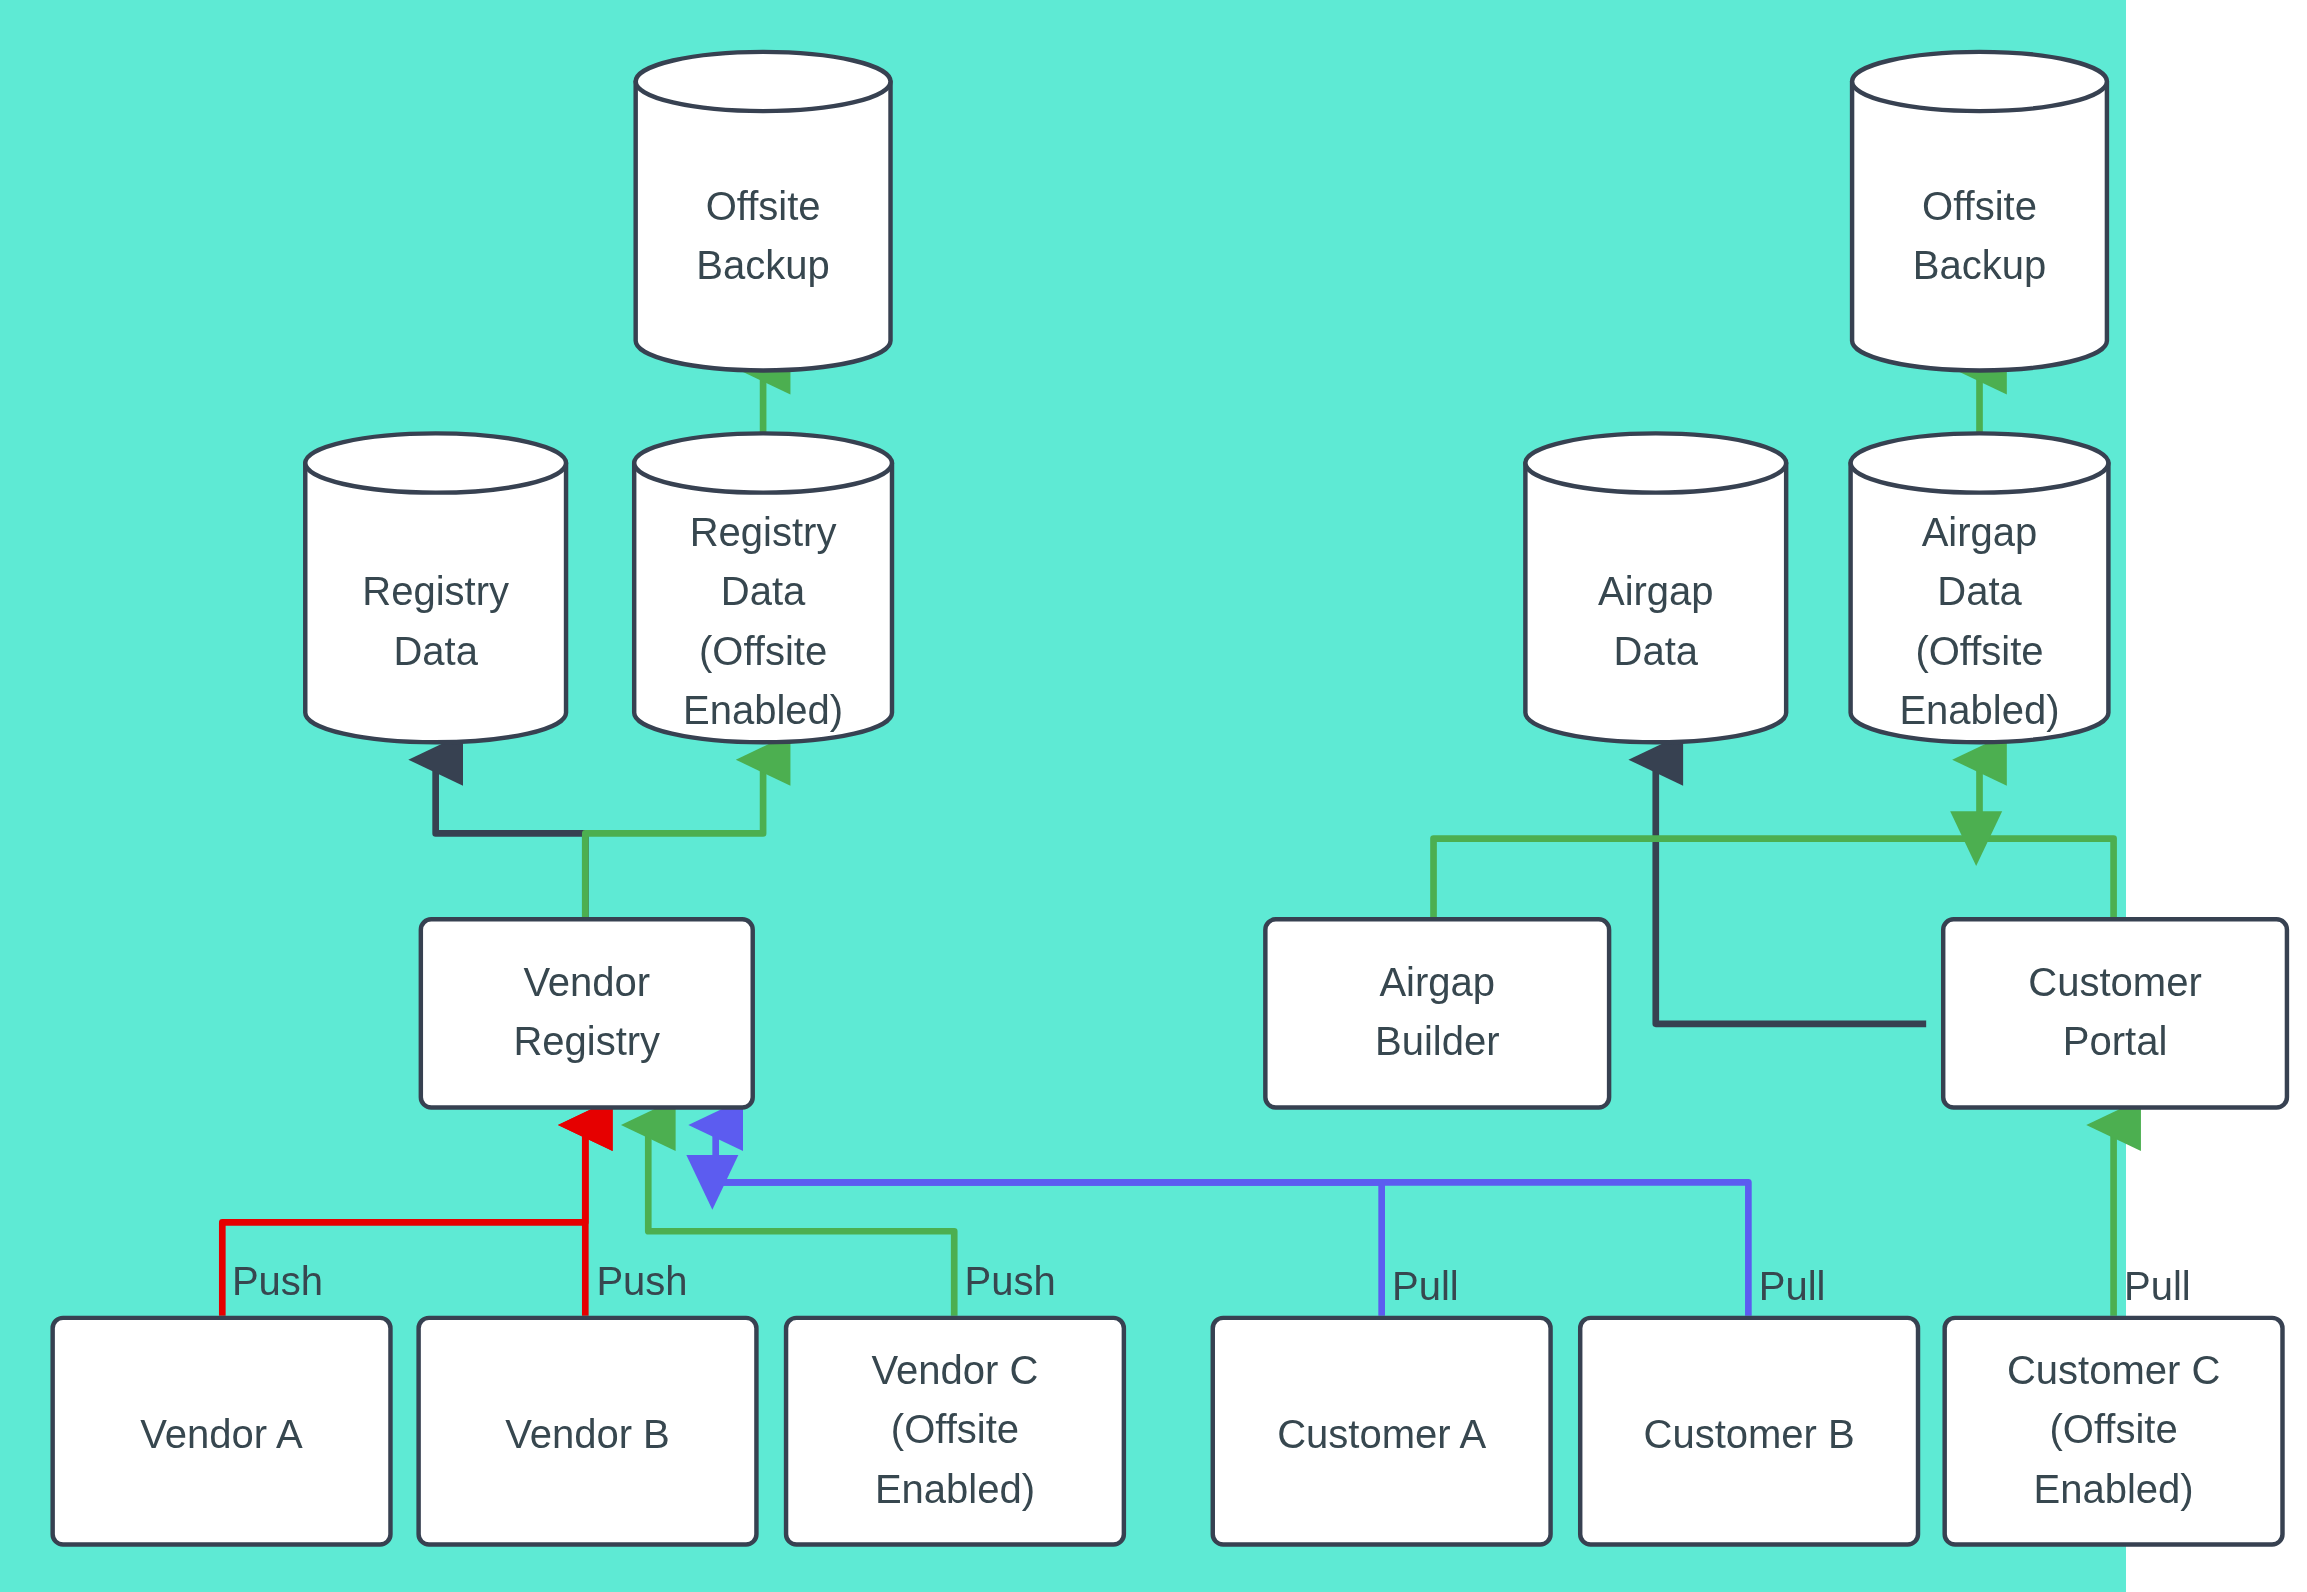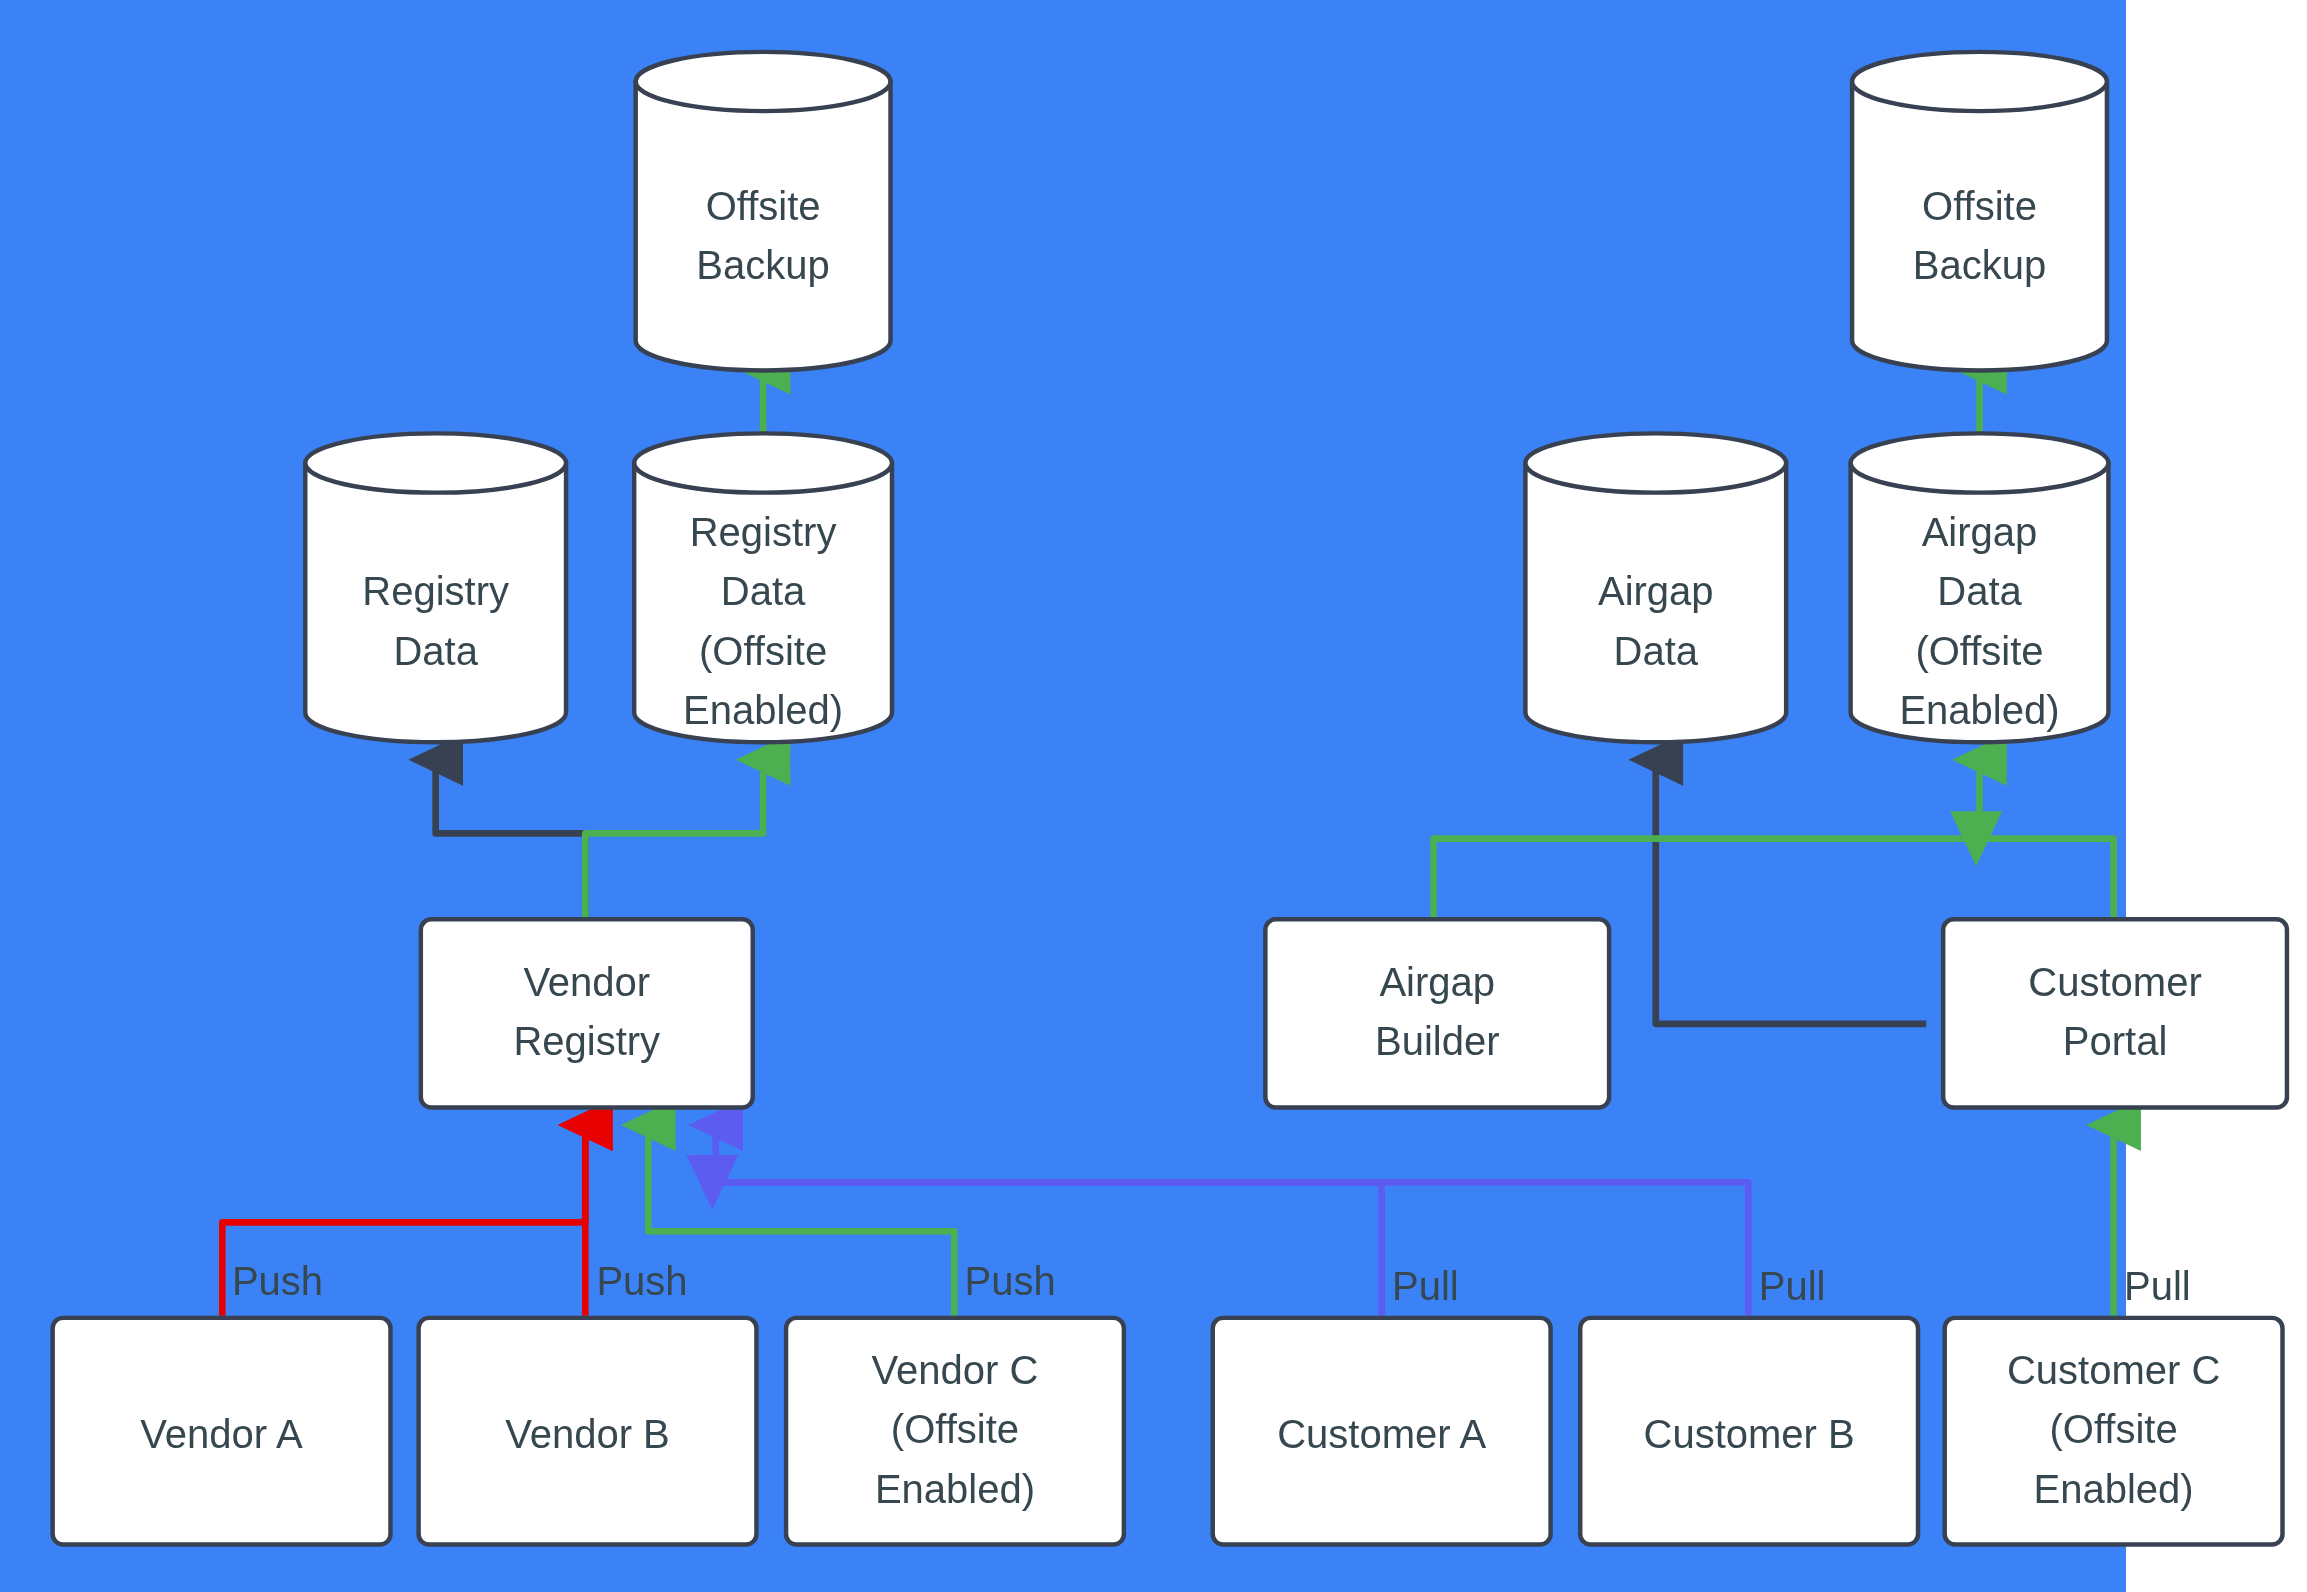--- a/index.html
+++ b/index.html
@@ -10,21 +10,21 @@
   body {
     width: 2307px;
     height: 1592px;
     overflow: hidden;
     font-family: "Liberation Sans", sans-serif;
   }
   #diagram-root {
     position: relative;
     width: 2126px;
     height: 1592px;
-    background: #3b82f6;
+    background: #5eead4;
   }
   svg#diagram-canvas {
     display: block;
     width: 2307px;
     height: 1592px;
   }
   .node-shape {
     fill: #ffffff;
     stroke: #374151;
     stroke-width: 6;

